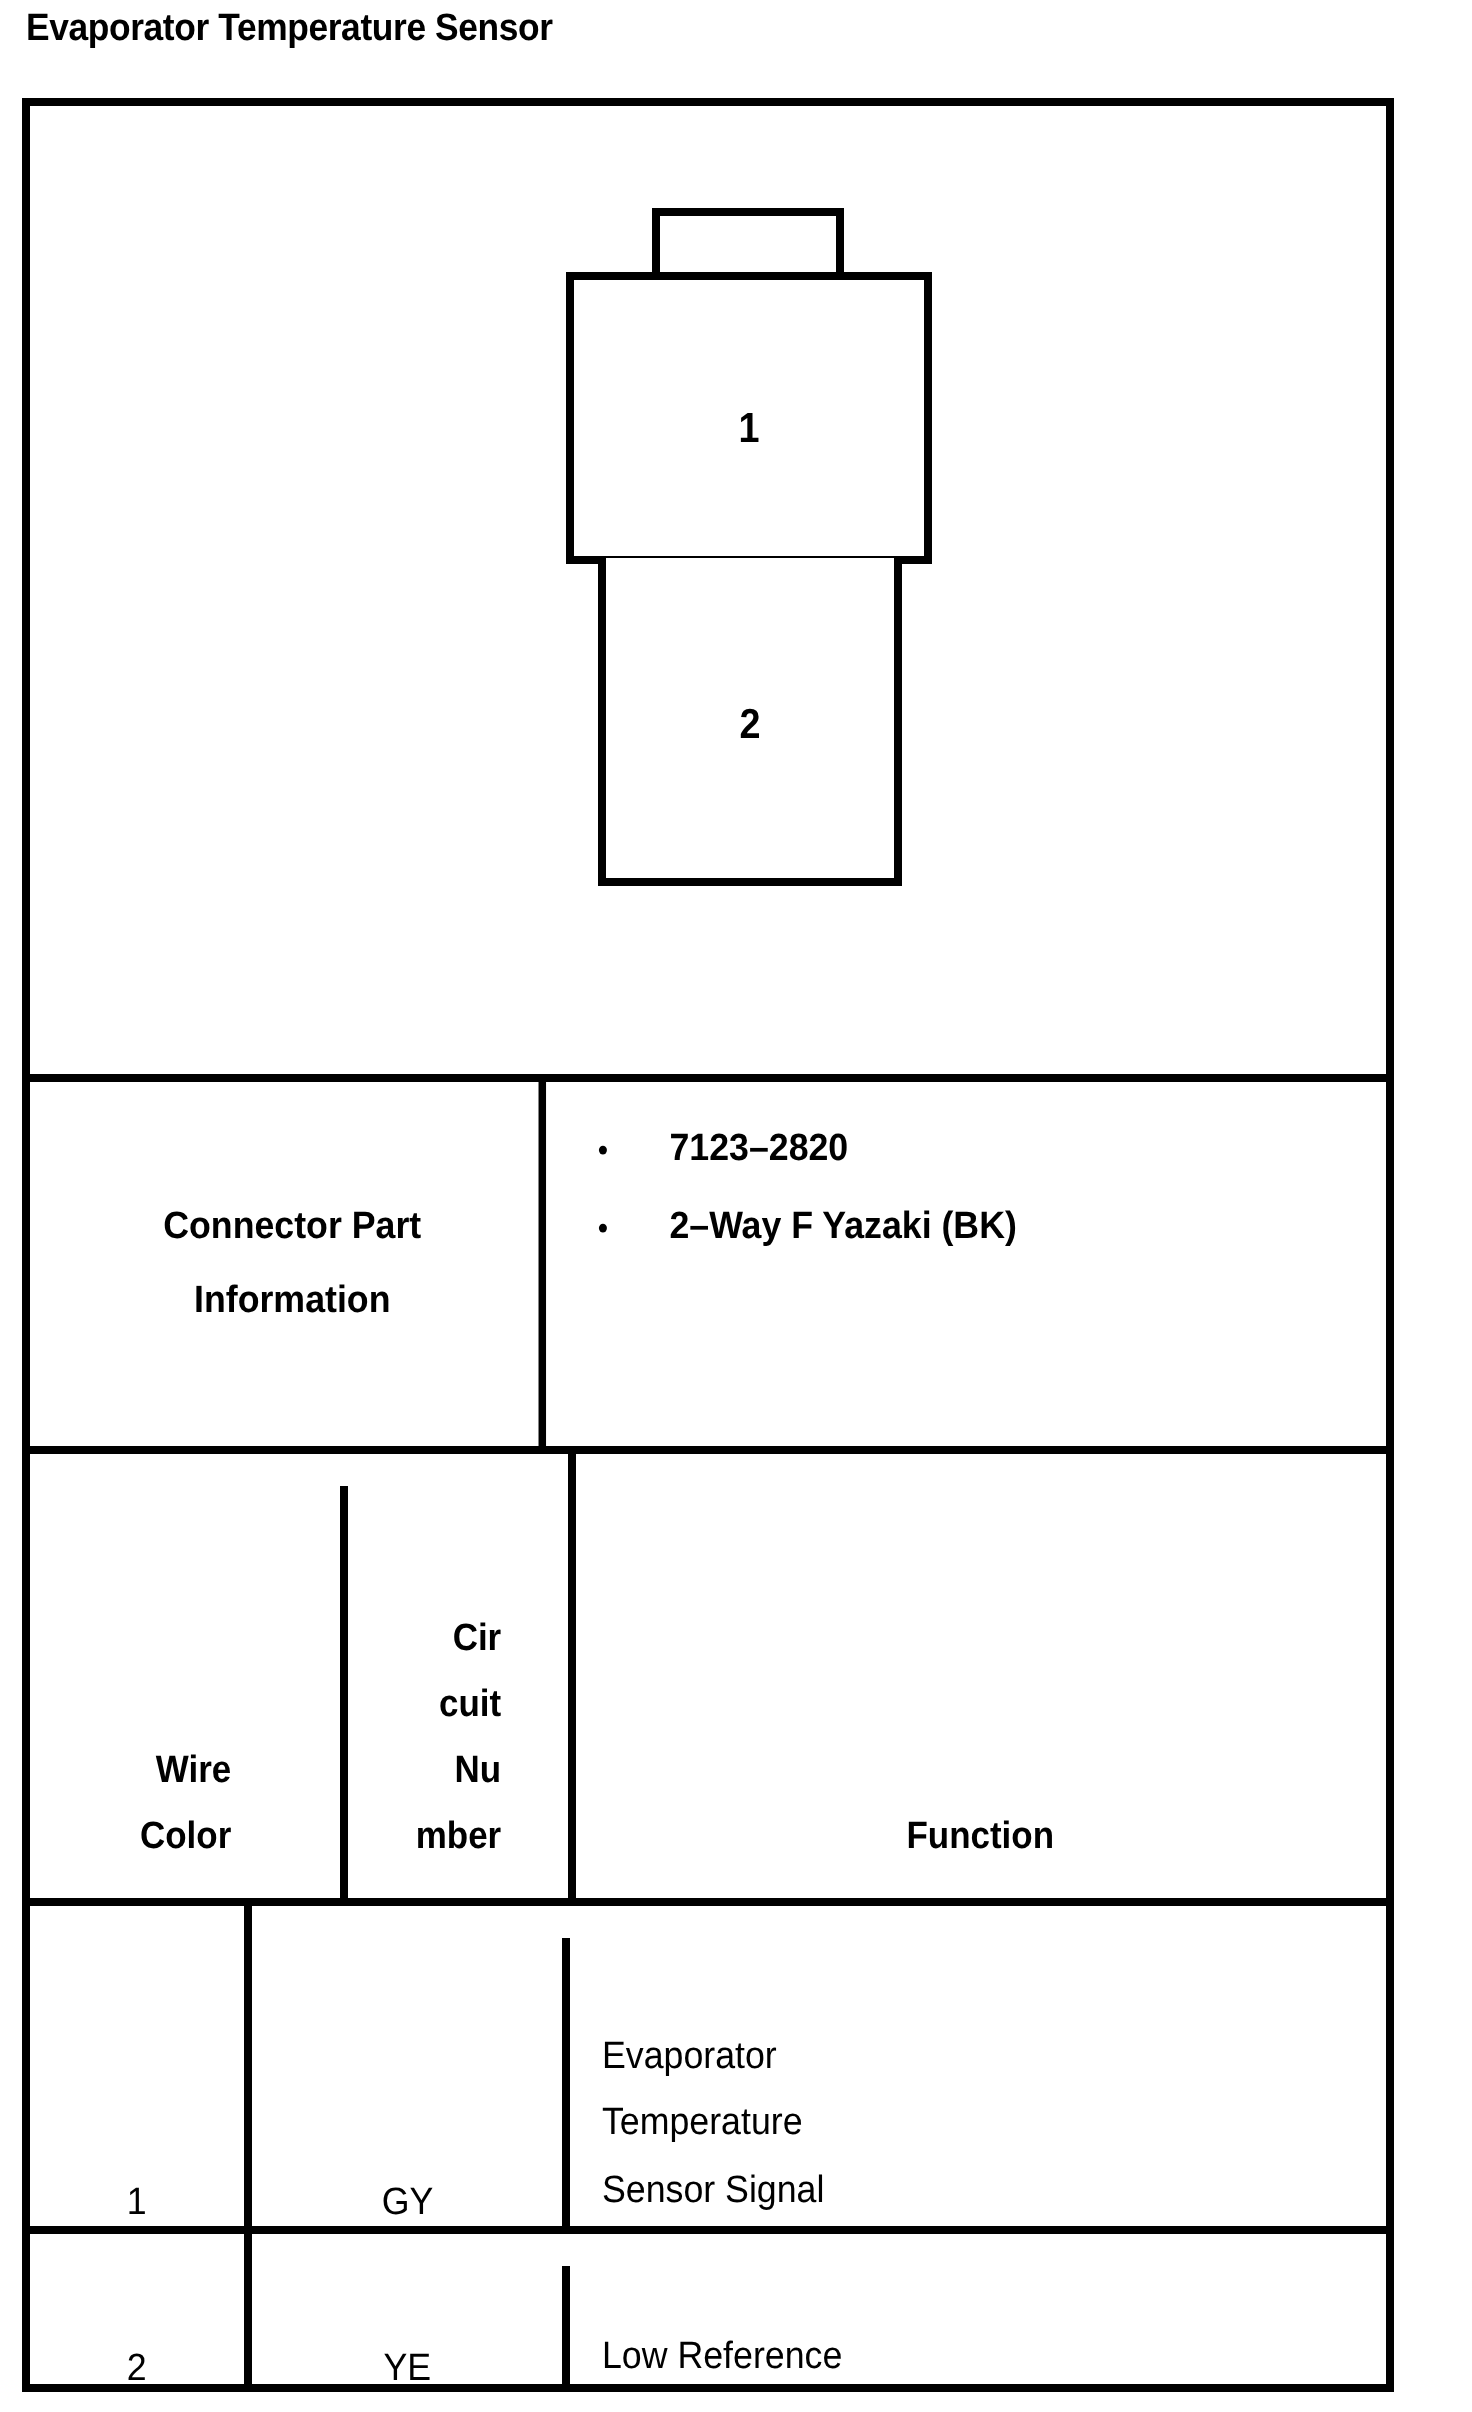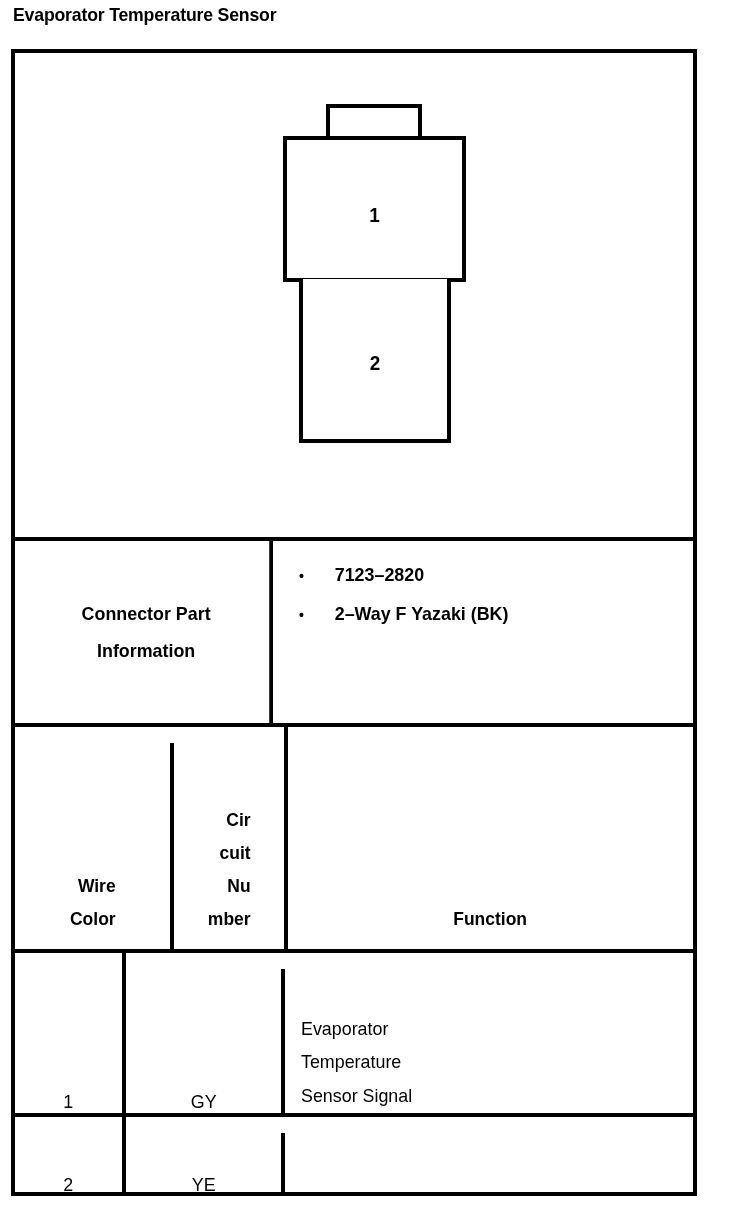--- a/index.html
+++ b/index.html
@@ -263,16 +263,21 @@
       </div>
     </div>
 
     <div class="trow" id="data-row-1">
       <div class="cell col-pin">
         <span class="data-cell">2</span>
       </div>
       <div class="cell col-wire">
         <span class="data-cell">YE</span>
       </div>
+      <div class="cell col-function last fn">
+        <div class="data-cell">
+          <div>Low Reference</div>
+        </div>
+      </div>
     </div>
 
   </div>
 </div>
 
 </body></html>

